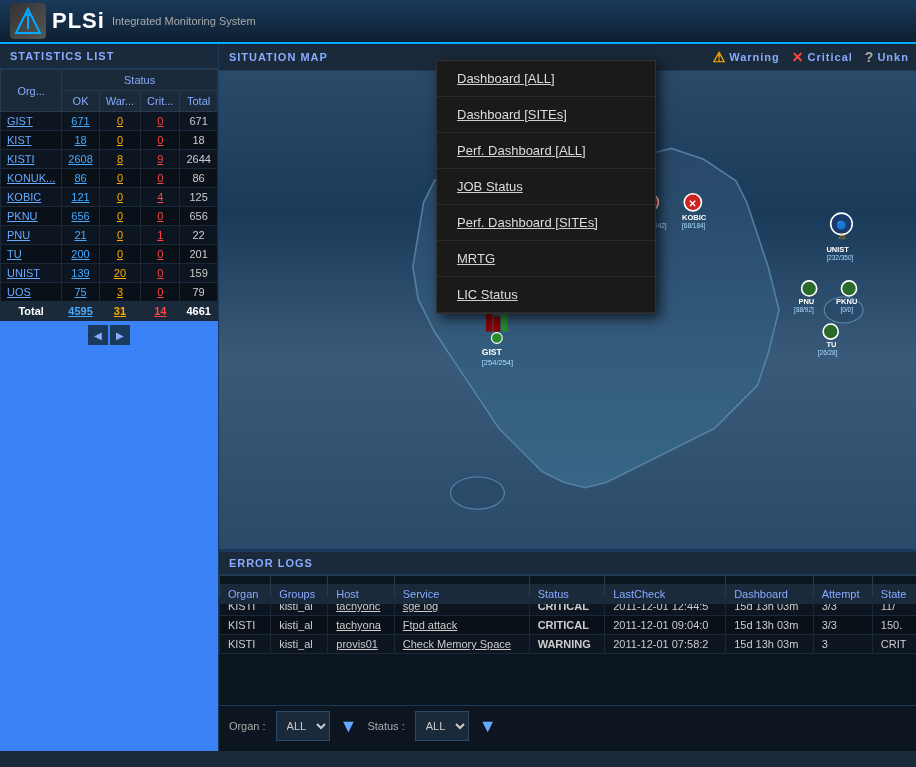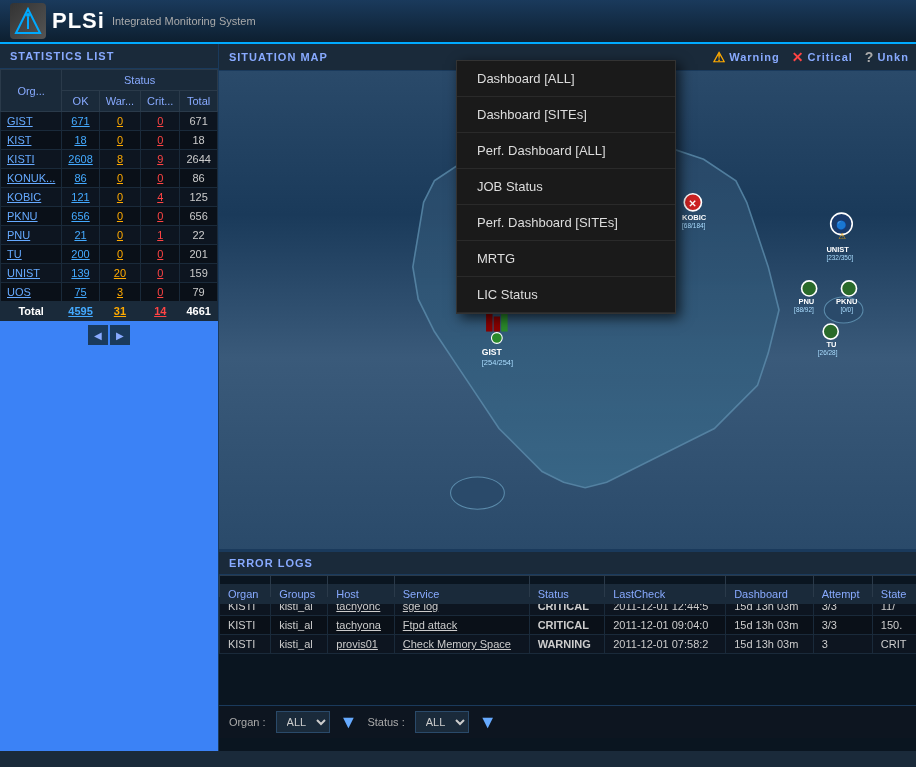--- a/index.html
+++ b/index.html
@@ -11,21 +11,21 @@
     .logo-icon { width: 36px; height: 36px; background: linear-gradient(135deg, #333, #555); border-radius: 4px; display: flex; align-items: center; justify-content: center; margin-right: 6px; }
     .logo-icon svg { width: 28px; height: 28px; }
     .logo-text { font-size: 22px; font-weight: bold; color: #fff; letter-spacing: 1px; }
     .logo-subtext { font-size: 11px; color: #aaa; margin-left: 7px; }
     .nav { display: flex; margin-left: auto; align-items: center; gap: 0; }
     .nav-item { color: #ddd; padding: 8px 18px; font-size: 14px; cursor: pointer; height: 60px; display: flex; align-items: center; }
     .nav-item.reporting { color: #fff; font-weight: bold; }
     .nav-btn { background: #2a6aad; color: #fff; padding: 4px 10px; border-radius: 3px; font-size: 13px; cursor: pointer; height: 28px; display: flex; align-items: center; }
 
     
-    .dropdown-menu { position: absolute; top: 60px; left: 456px; background: #1a1a1a; border: 1px solid #333; z-index: 200; min-width: 220px; box-shadow: 4px 4px 12px rgba(0,0,0,0.7); }
+    .dropdown-menu { position: absolute; top: 60px; left: 436px; background: #1a1a1a; border: 1px solid #333; z-index: 200; min-width: 220px; box-shadow: 4px 4px 12px rgba(0,0,0,0.7); text-decoration: underline; }
     .dropdown-item { padding: 10px 20px; color: #ddd; cursor: pointer; font-size: 13px; border-bottom: 1px solid #2a2a2a; }
 
     
     .main { display: flex; height: calc(767px - 60px); }
 
     
     .sidebar { width: 250px; background: #3b82f6; border-right: 1px solid #1a3a5c; display: flex; flex-direction: column; }
     .sidebar-title { background: #1a2a3a; color: #8af; font-size: 11px; font-weight: bold; padding: 6px 10px; border-bottom: 1px solid #1a3a5c; letter-spacing: 1px; }
     .stats-table { width: 100%; border-collapse: collapse; font-size: 11px; }
     .stats-table th { background: #1a2a3a; color: #8af; padding: 4px 6px; text-align: center; border: 1px solid #2a3a4a; font-weight: normal; }
@@ -59,21 +59,21 @@
     .log-table th { background: #1a2a3a; color: #8af; padding: 4px 8px; text-align: left; border: 1px solid #2a3a4a; font-weight: normal; position: sticky; top: 8px; }
     .log-table td { padding: 3px 8px; border: 1px solid #1a2a3a; color: #ccc; }
     .log-table tr:nth-child(odd) td { background: #0d1520; }
     .log-table tr:nth-child(even) td { background: #0a1018; }
     .status-critical { color: #f44; font-weight: bold; }
     .status-warning { color: #fa0; font-weight: bold; }
     .service-link { color: #6af; text-decoration: underline; cursor: pointer; }
 
     .filter-bar { display: flex; align-items: center; gap: 10px; padding: 5px 10px; background: #0d1520; border-top: 1px solid #1a3a5c; }
     .filter-label { color: #aaa; font-size: 11px; }
-    .filter-select { background: #1a2a3a; color: #ccc; border: 1px solid #2a4a6a; padding: 2px 6px; font-size: 11px; height: 22px; }
+    .filter-select { background: #1a2a3a; color: #ccc; border: 1px solid #2a4a6a; padding: 2px 6px; font-size: 11px; height: 30px; }
   </style>
 </head>
 <body>
 
 <div class="header">
   <div class="logo">
     <div class="logo-icon">
       <svg viewBox="0 0 28 28">
         <polygon points="14,2 2,26 26,26" fill="none" stroke="#0af" stroke-width="2"></polygon>
         <line x1="14" y1="10" x2="14" y2="22" stroke="#0af" stroke-width="2"></line>

